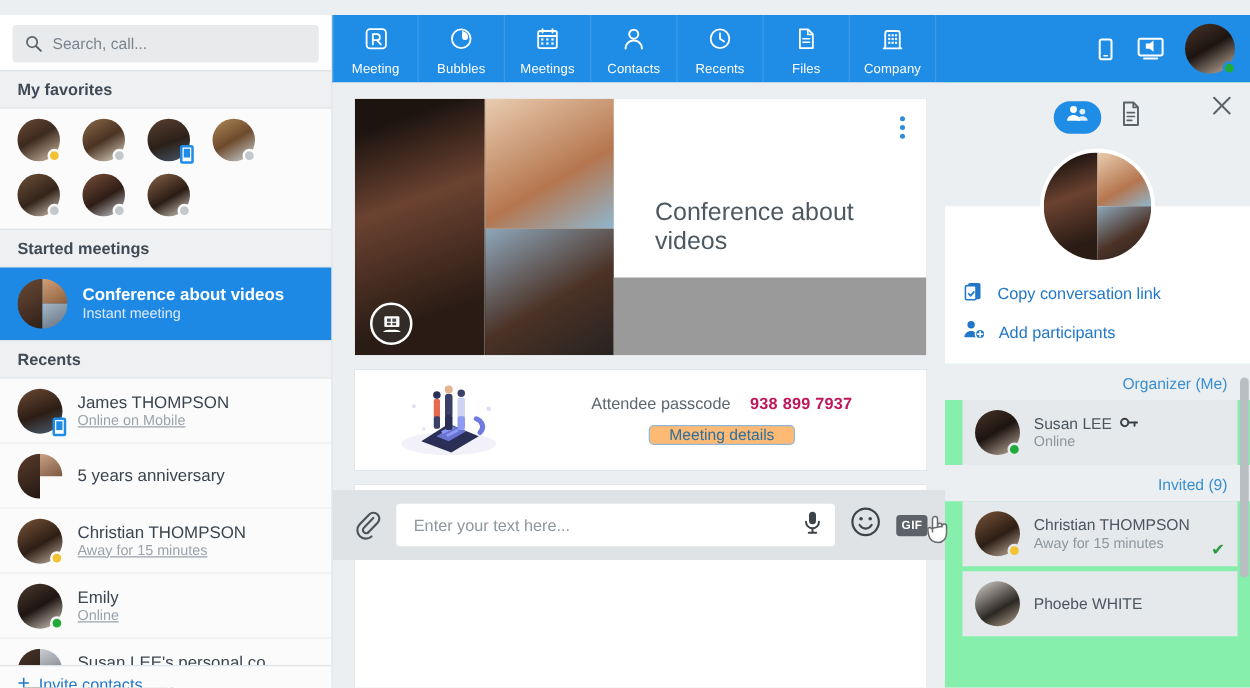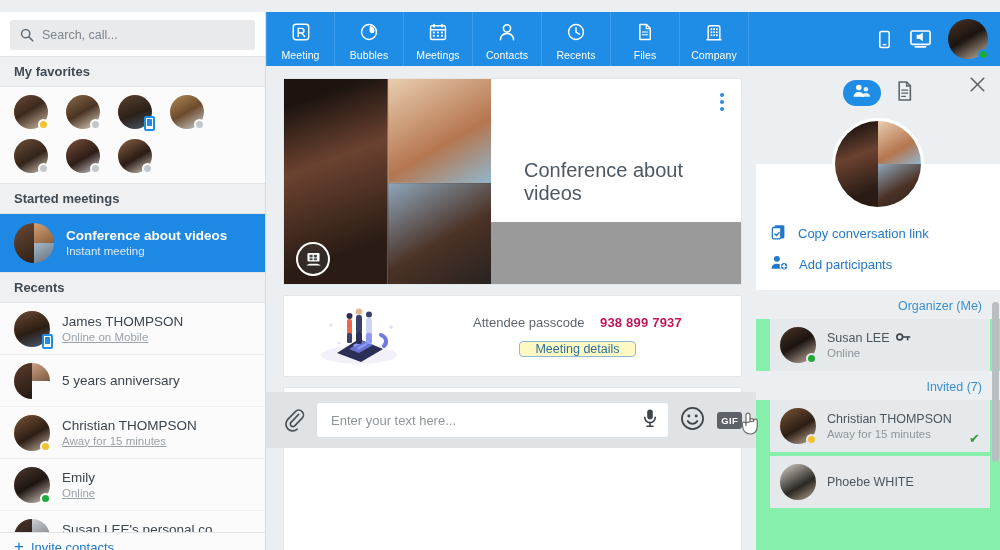--- a/index.html
+++ b/index.html
@@ -161,21 +161,21 @@
   .kebab span { width: 4px; height: 4px; background: #2e8ade; border-radius: 50%; }
 
   .pass-card { height: 82px; display: flex; align-items: center; }
   .pass-illus { width: 150px; display: flex; align-items: center; justify-content: center; }
   .pass-right { flex: 1 1 auto; padding-right: 20px; text-align: center; }
   .pass-line { font-size: 13px; color: #5b6670; margin-bottom: 9px; }
   .pass-code { color: #be185d; font-weight: 600; margin-left: 12px; letter-spacing: .2px; }
   .btn-outline {
     display: inline-block; padding: 0 15px; font-size: 12.5px;
     color: #2f6f9f; border: 1px solid #93b7d3; border-radius: 4px;
-    background: #fef9c3; cursor: pointer;
+    background: #fdba74; cursor: pointer;
   }
 
   .blank-card { flex: 1 1 auto; min-height: 0; }
 
   .composer {
     position: absolute; left: 266px; bottom: 0; width: 490px; height: 56px;
     background: #dfe3e6;
     display: flex; align-items: center; gap: 12px; padding: 0 14px 0 17px;
   }
   .composer .clip { cursor: pointer; display:flex; }
@@ -685,21 +685,21 @@
                 <circle cx="4" cy="5" r="3.1" fill="none" stroke="#3b434a" stroke-width="1.7"></circle>
                 <line x1="7" y1="5" x2="14.6" y2="5" stroke="#3b434a" stroke-width="1.7" stroke-linecap="round"></line>
                 <line x1="12.4" y1="5" x2="12.4" y2="7.8" stroke="#3b434a" stroke-width="1.7" stroke-linecap="round"></line>
               </svg>
           </span>
         </span>
         <span class="p-sub" style="display:block">Online</span>
       </span>
     </div>
 
-    <div class="grp-label">Invited (7)</div>
+    <div class="grp-label">Invited (9)</div>
     <div class="p-row">
       <span class="av s36">
         <span class="pic" style="background-image:linear-gradient(150deg,#7a5438,#2d1e15 55%,#cbb9a6)"></span>
         <span class="dot away" style="border-color:#e6e9eb"></span>
       </span>
       <span>
         <span class="p-name">Christian THOMPSON</span>
         <span class="p-sub" style="display:block">Away for 15 minutes</span>
       </span>
       <span class="p-check">✔</span>

